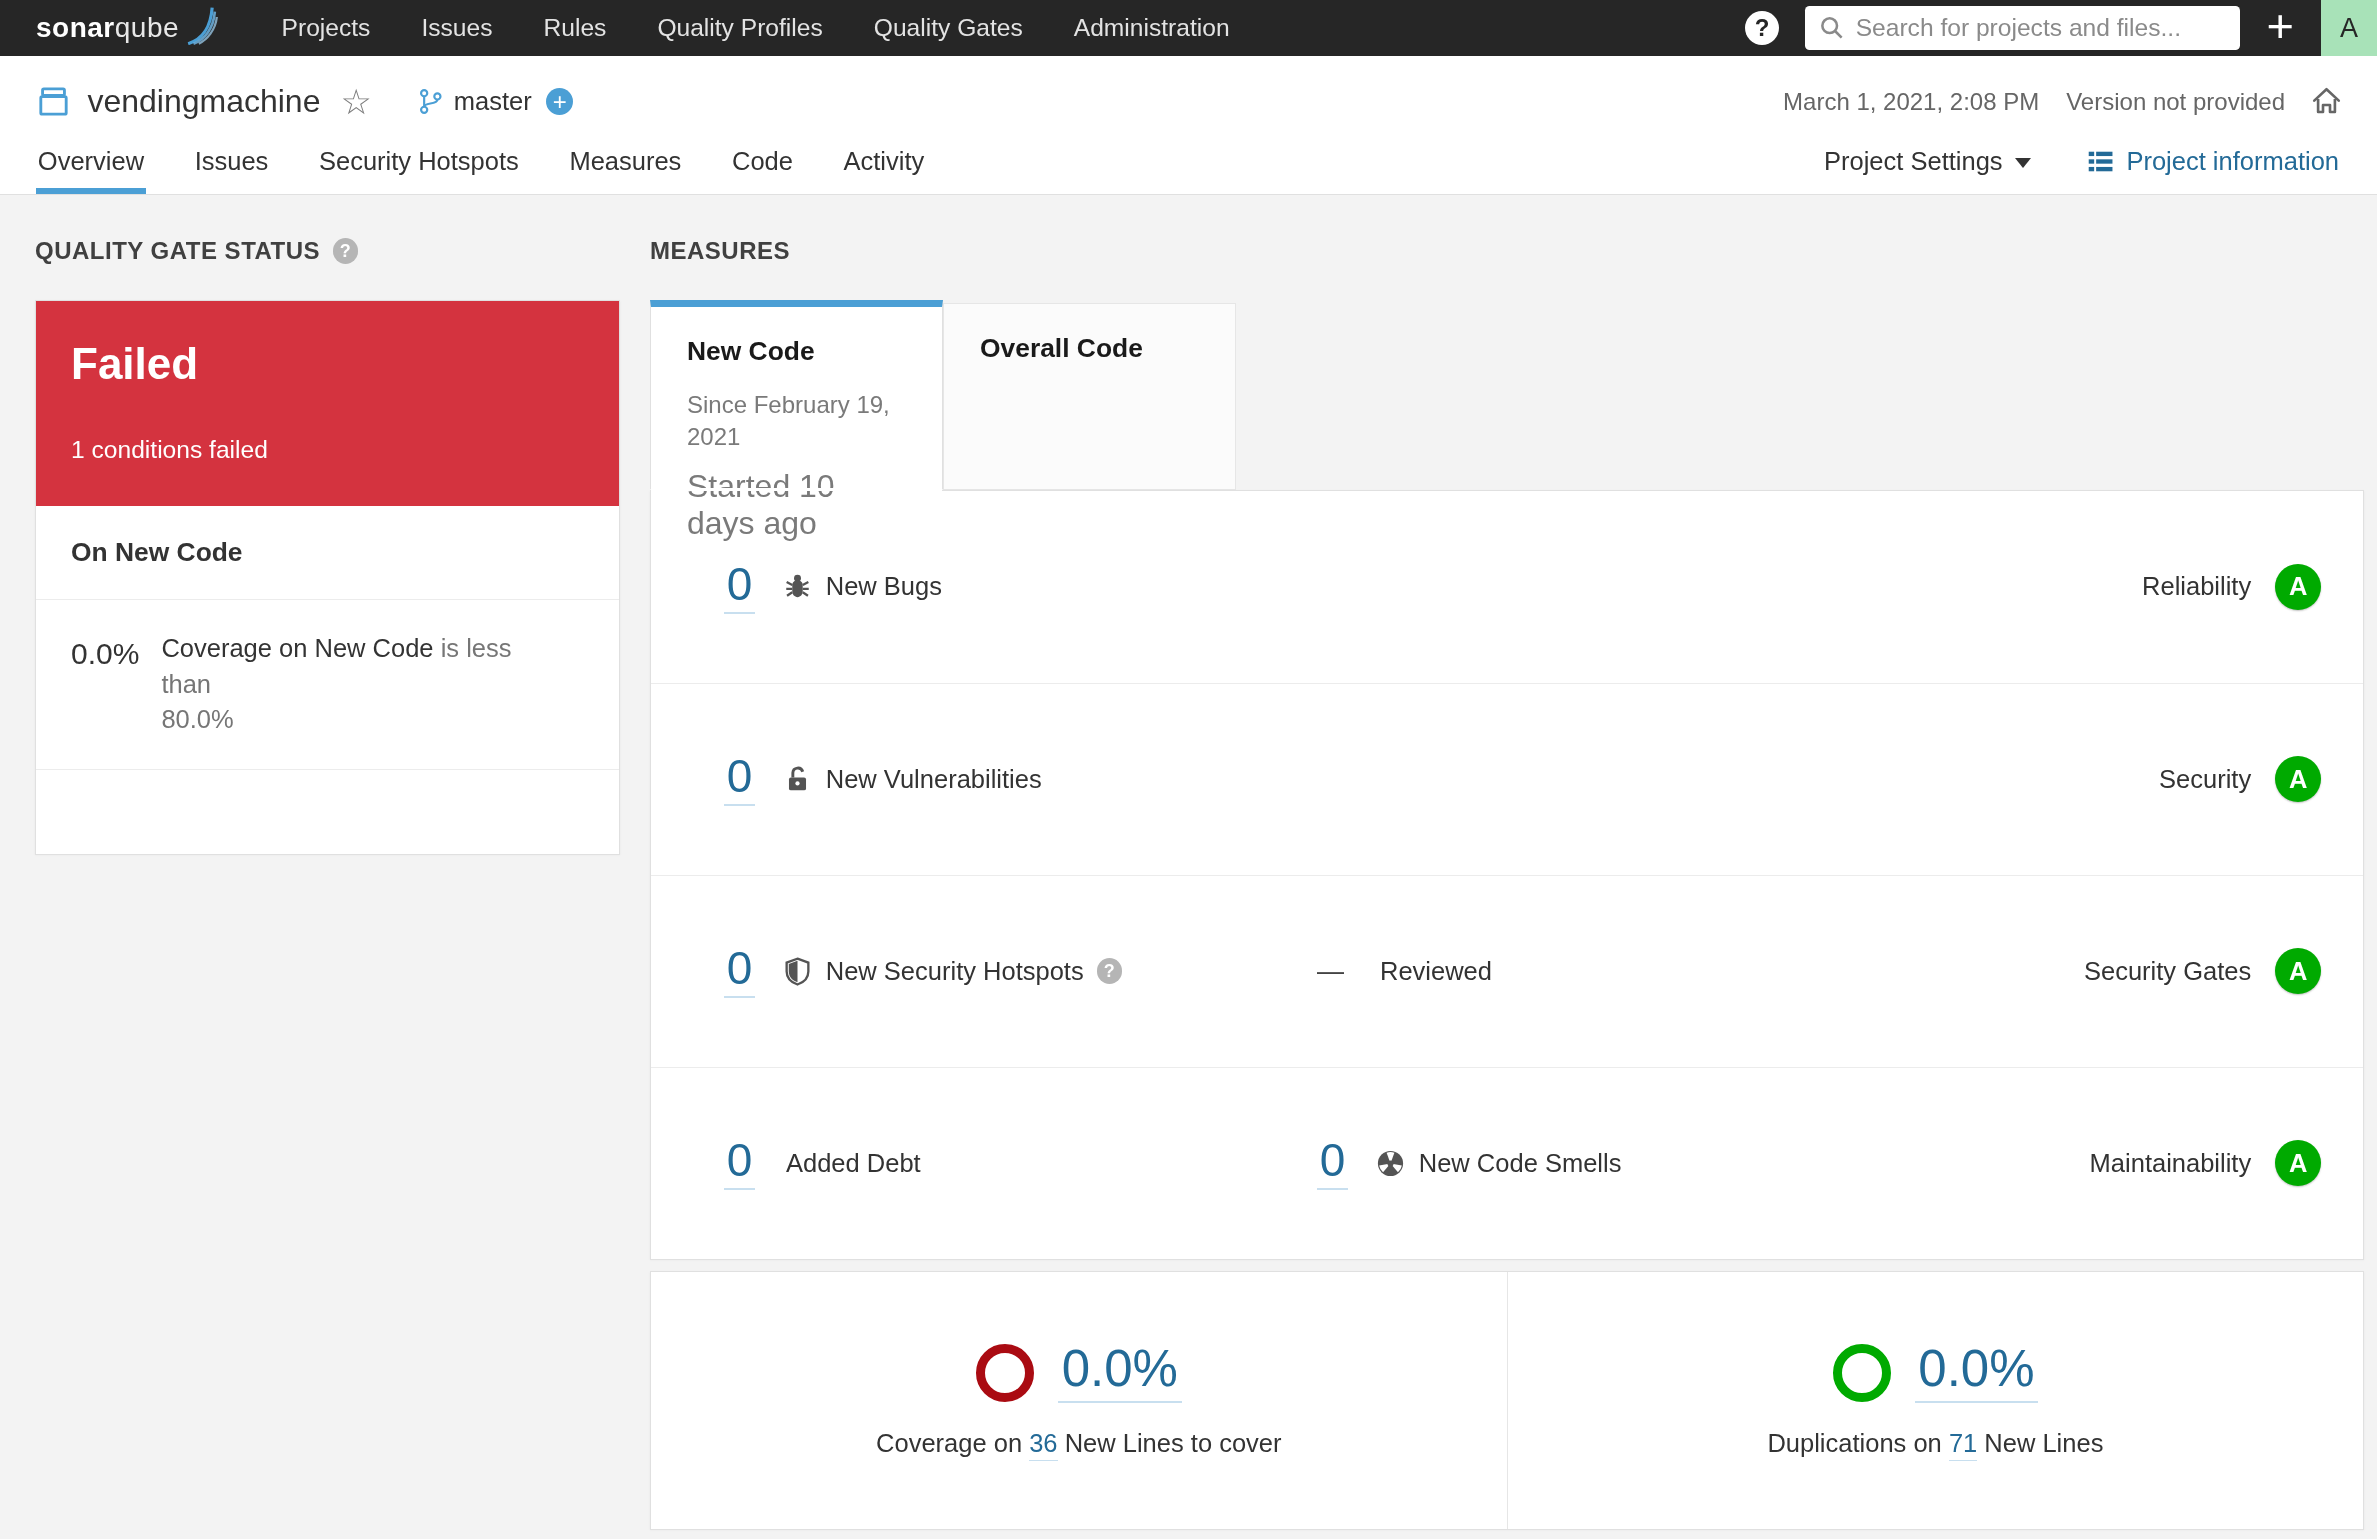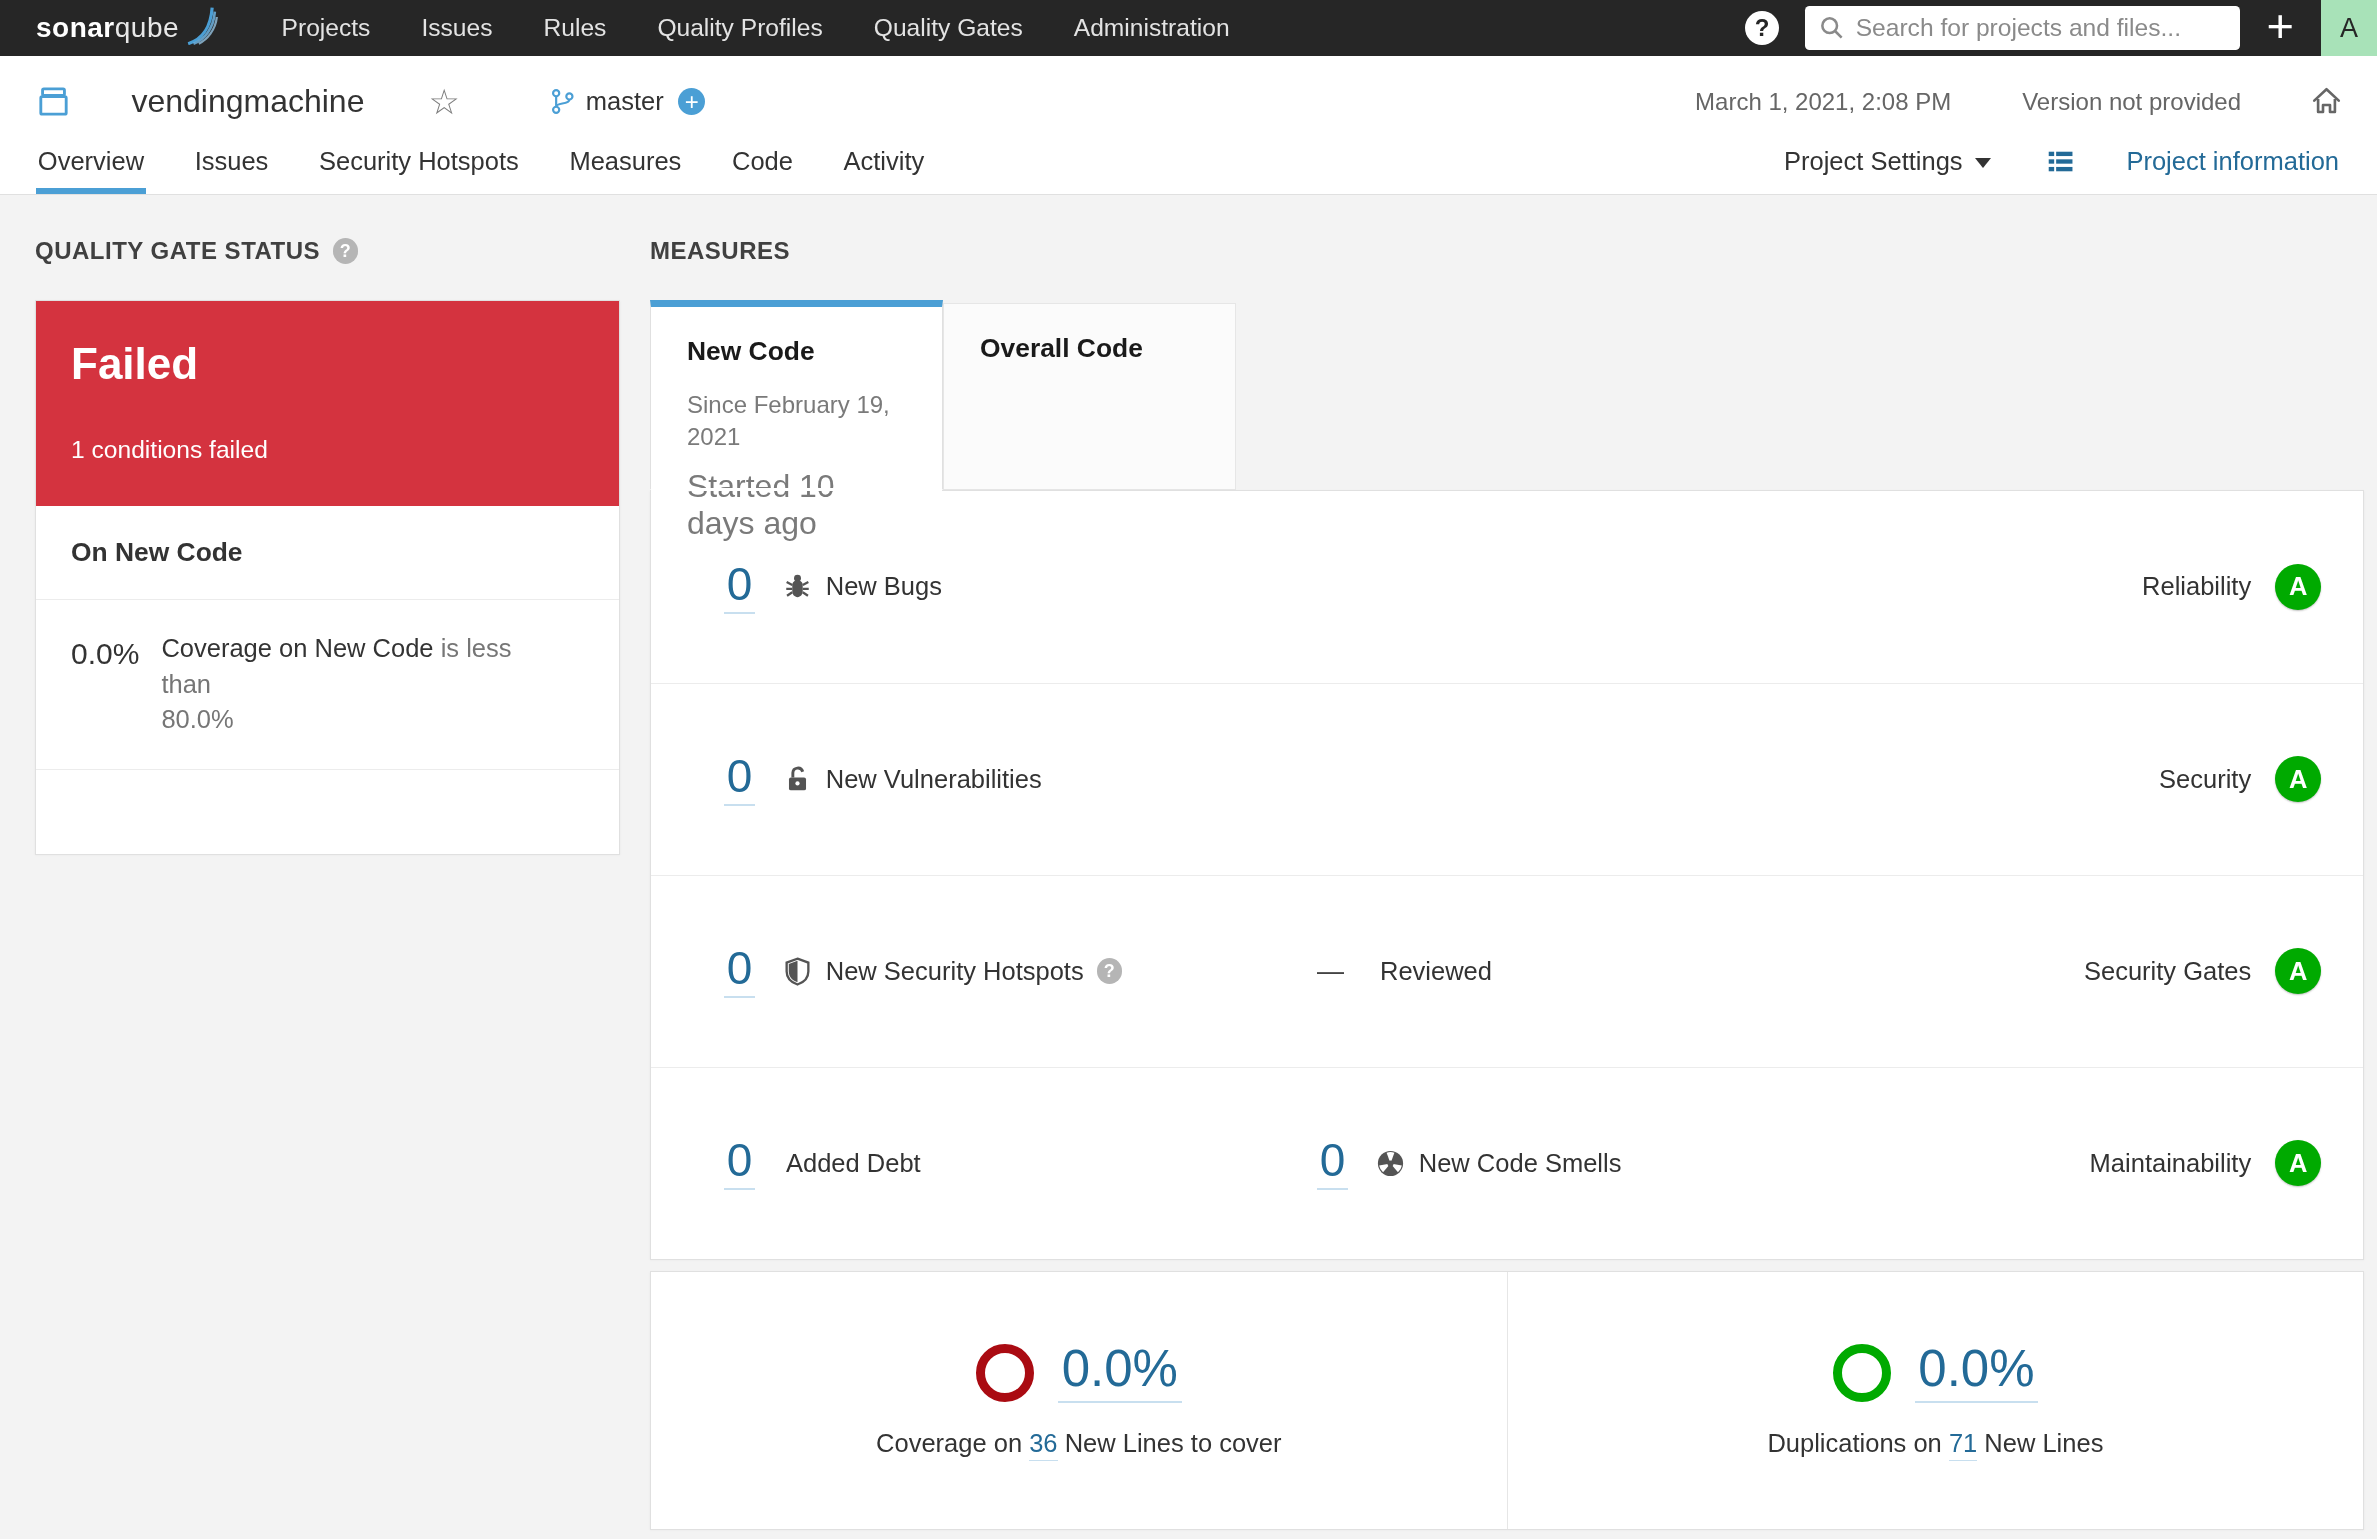--- a/index.html
+++ b/index.html
@@ -50,21 +50,21 @@
     font-family:"Liberation Sans", sans-serif;background:transparent;
   }
   .searchbox input::placeholder{color:#8a8a8a;}
   .nav-plus{color:#fff;font-size:47px;font-weight:300;padding:0 27px;cursor:pointer;line-height:1;margin-top:-5.5px;}
   .avatar{
     width:56px;height:56px;background:var(--avatar-bg);color:#262626;
     font-size:27px;display:flex;align-items:center;justify-content:center;cursor:pointer;
   }
   
   .page-head{background:#fff;}
-  .project-row{display:flex;align-items:center;padding:27px 22px 0 36px;gap:44px;}
+  .project-row{display:flex;align-items:center;padding:27px 22px 0 36px;}
   .proj-icon{color:var(--accent-blue);display:flex;margin-right:16.4px;}
   .proj-name{font-size:32px;color:#333;}
   .star{font-size:35px;color:#7d7d7d;margin-left:20px;cursor:pointer;line-height:1;}
   .branch-wrap{display:flex;align-items:center;margin-left:44px;}
   .branch-wrap svg{margin-right:9px;}
   .branch-name{font-size:25.5px;color:#333;}
   .branch-add{
     width:27px;height:27px;border-radius:50%;background:var(--accent-blue);color:#fff;
     display:flex;align-items:center;justify-content:center;font-size:24px;margin-left:14.6px;cursor:pointer;
   }
@@ -79,21 +79,21 @@
   }
   .tab{font-size:25.5px;color:#333;padding:0 1.8px 18px;margin-right:47px;cursor:pointer;}
   .tab.active{border-bottom:6.4px solid var(--accent-blue);padding-bottom:12px;}
   .tabbar .grow{flex:1;}
   .tab-actions{display:flex;align-items:center;gap:55px;padding-bottom:18px;}
   .proj-settings{display:flex;align-items:center;font-size:25.5px;color:#333;cursor:pointer;}
   .caret-down{
     width:0;height:0;border-left:8.2px solid transparent;border-right:8.2px solid transparent;
     border-top:10px solid #333;margin-left:12.8px;margin-top:3.6px;
   }
-  .proj-info{display:flex;align-items:center;font-size:25.5px;color:var(--link-blue);cursor:pointer;gap:40px;}
+  .proj-info{display:flex;align-items:center;font-size:25.5px;color:var(--link-blue);cursor:pointer;}
   .proj-info svg{margin-right:11px;}
   
   .main{display:flex;padding:42px 12.8px 0 35px;gap:30px;}
   .col-left{width:585px;flex:0 0 585px;}
   .col-right{flex:1;}
   .section-title{
     font-size:24px;font-weight:bold;color:#404040;letter-spacing:0.5px;
     display:flex;align-items:center;margin-bottom:35px;
   }
   .help-dot{

